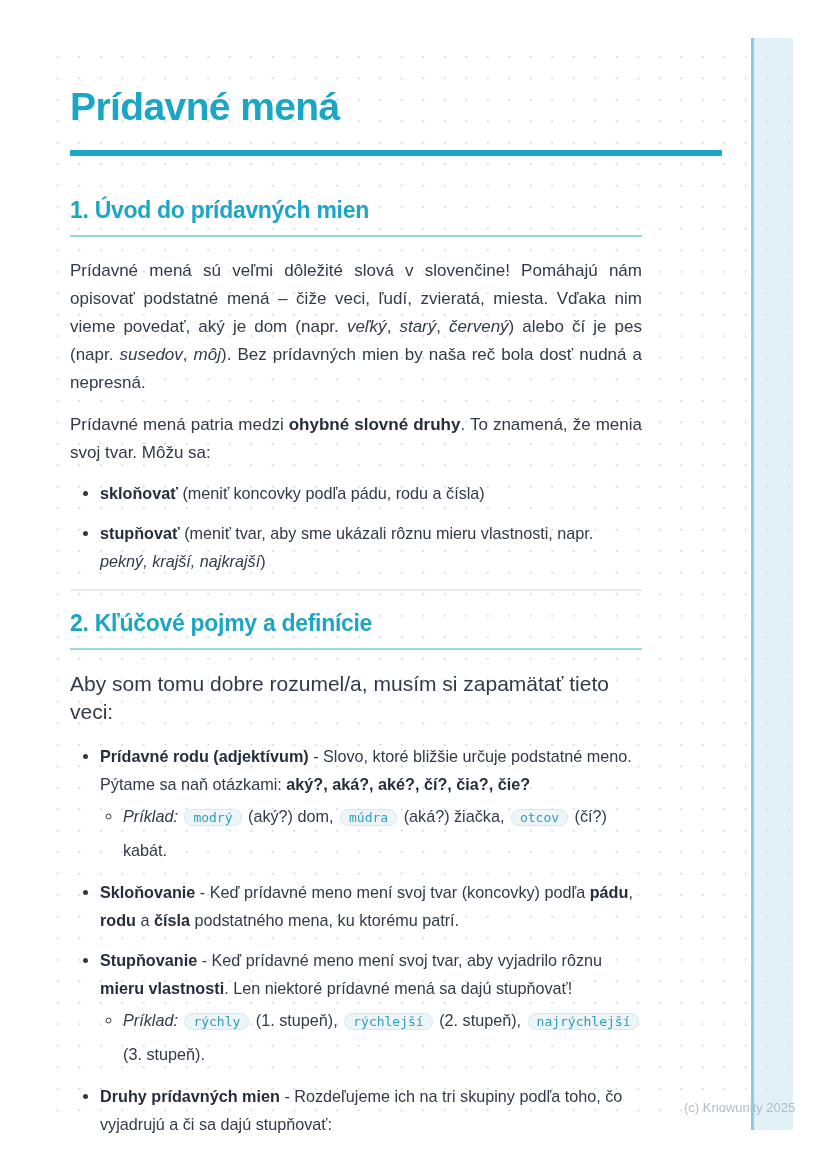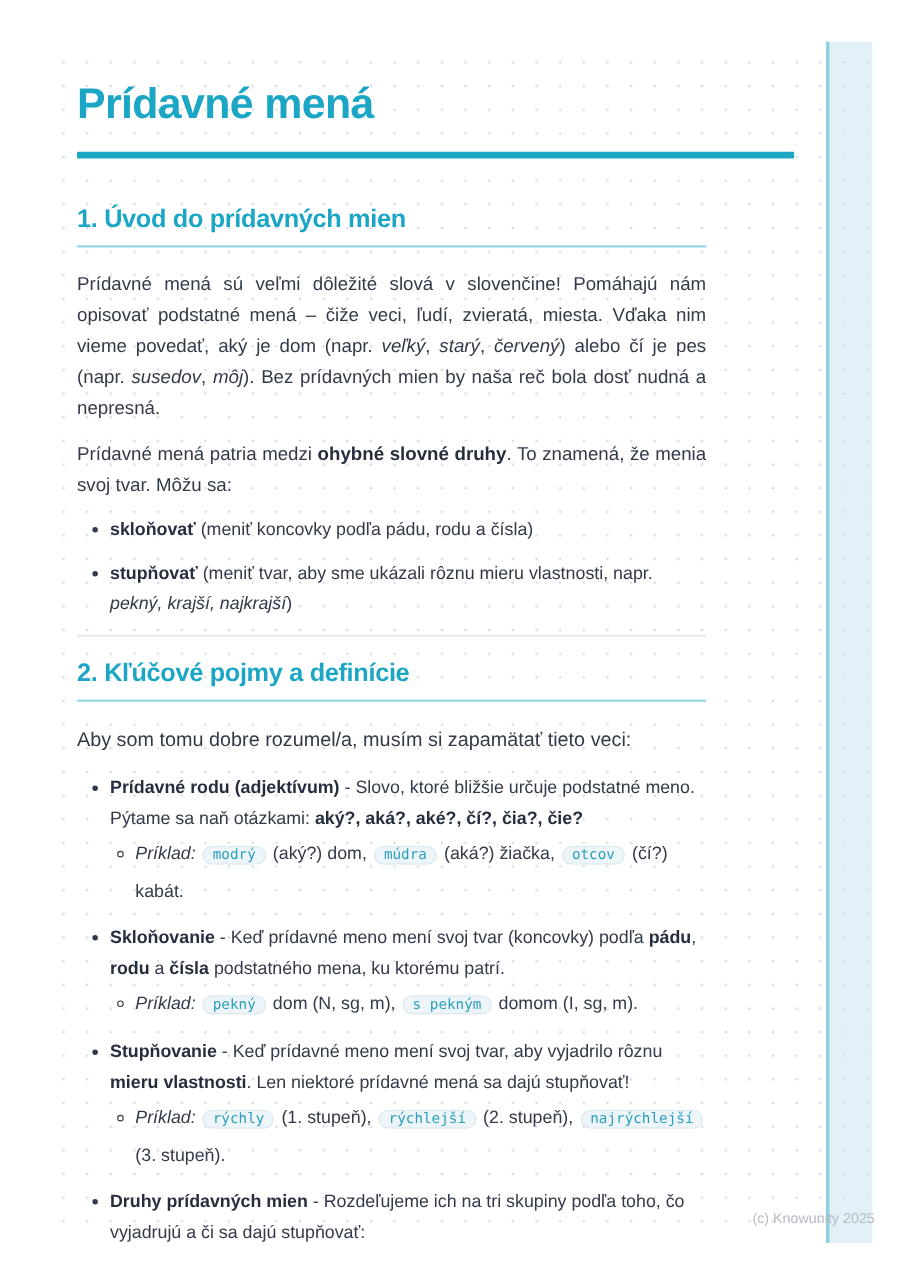--- a/index.html
+++ b/index.html
@@ -15,37 +15,37 @@
   }
   .dots{
     position:absolute;left:45px;top:44px;width:745px;height:1086px;
     background-image:radial-gradient(circle,var(--dot) 1.1px,transparent 1.5px);
     background-size:21.5px 21.5px;background-position:2px 2px;pointer-events:none;z-index:1;
   }
   .stripe{
     position:absolute;left:751px;top:38px;width:39px;height:1092px;
     background:var(--stripe_bg);border-left:3px solid var(--stripe_edge);z-index:0;
   }
-  .content{position:absolute;left:70px;top:4px;width:572px;z-index:2;}
+  .content{position:absolute;left:70px;top:16px;width:572px;z-index:2;}
   .doc-title{
     margin:68px 0 0 0;font-size:39px;line-height:46px;font-weight:800;
     color:var(--accent);letter-spacing:-0.6px;
   }
   .title-rule{height:6px;background:var(--accent);width:652px;margin-top:20px;border-radius:1px;}
   .section-heading{
     margin:0;font-size:23px;line-height:32px;font-weight:800;
     color:var(--accent);letter-spacing:-0.3px;
   }
   .section-heading.s1{margin-top:38px;}
   .section-heading.s2{margin-top:16px;}
   .heading-rule{height:2px;background:var(--accent_light);width:100%;margin-top:9px;}
   p.body-par{font-size:17px;line-height:28px;margin:0;text-align:justify;}
   p.body-par.mt1{margin-top:20px;}
   p.body-par.mt2{margin-top:14px;}
-  p.intro-par{font-size:18px;line-height:28px;margin:20px 0 0 0;}
+  p.intro-par{font-size:21px;line-height:28px;margin:20px 0 0 0;}
   ul.main-list{list-style:disc;margin:12px 0 0 0;padding-left:30px;}
   ul.main-list.terms{margin-top:16px;}
   ul.main-list>li{font-size:16.2px;line-height:28px;margin-bottom:12px;}
   ul.main-list>li:last-child{margin-bottom:0;}
   ul.sub-list{list-style:circle;margin:2px 0 0 0;padding-left:23px;}
   ul.sub-list>li{font-size:16.2px;line-height:32px;margin:0;}
   .divider{height:2px;background:var(--divider);width:100%;margin-top:14px;}
   .footer-credit{
     position:absolute;left:684px;top:1100px;font-size:13px;color:var(--footer_text);z-index:3;
   }
@@ -90,23 +90,20 @@
 
   <ul class="main-list terms">
     <li>
       <span><span class="run b">Prídavné rodu (adjektívum)</span><span class="run"> - Slovo, ktoré bližšie určuje podstatné meno. Pýtame sa naň otázkami: </span><span class="run b">aký?, aká?, aké?, čí?, čia?, čie?</span></span>
       <ul class="sub-list">
         <li><span class="run i">Príklad:</span><span class="run"> </span><span class="run c">modrý</span><span class="run"> (aký?) dom, </span><span class="run c">múdra</span><span class="run"> (aká?) žiačka, </span><span class="run c">otcov</span><span class="run"> (čí?) kabát.</span></li>
       </ul>
     </li>
     <li>
       <span><span class="run b">Skloňovanie</span><span class="run"> - Keď prídavné meno mení svoj tvar (koncovky) podľa </span><span class="run b">pádu</span><span class="run">, </span><span class="run b">rodu</span><span class="run"> a </span><span class="run b">čísla</span><span class="run"> podstatného mena, ku ktorému patrí.</span></span>
-      <ul class="sub-list">
-        <li><span class="run i">Príklad:</span><span class="run"> </span><span class="run c">pekný</span><span class="run"> dom (N, sg, m), </span><span class="run c">s pekným</span><span class="run"> domom (I, sg, m).</span></li>
-      </ul>
     </li>
     <li>
       <span><span class="run b">Stupňovanie</span><span class="run"> - Keď prídavné meno mení svoj tvar, aby vyjadrilo rôznu </span><span class="run b">mieru vlastnosti</span><span class="run">. Len niektoré prídavné mená sa dajú stupňovať!</span></span>
       <ul class="sub-list">
         <li><span class="run i">Príklad:</span><span class="run"> </span><span class="run c">rýchly</span><span class="run"> (1. stupeň), </span><span class="run c">rýchlejší</span><span class="run"> (2. stupeň), </span><span class="run c">najrýchlejší</span><span class="run"> (3. stupeň).</span></li>
       </ul>
     </li>
     <li>
       <span><span class="run b">Druhy prídavných mien</span><span class="run"> - Rozdeľujeme ich na tri skupiny podľa toho, čo vyjadrujú a či sa dajú stupňovať:</span></span>
     </li>

